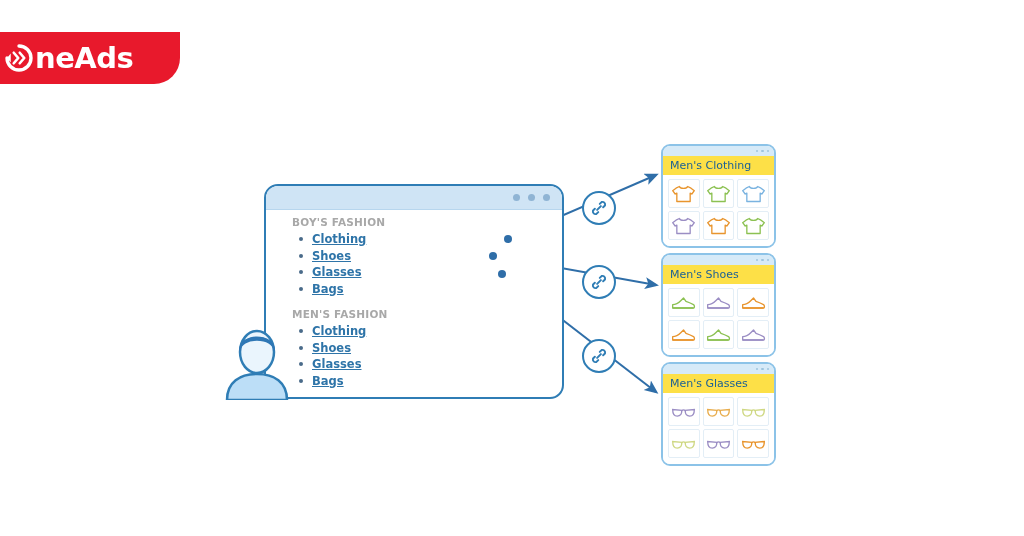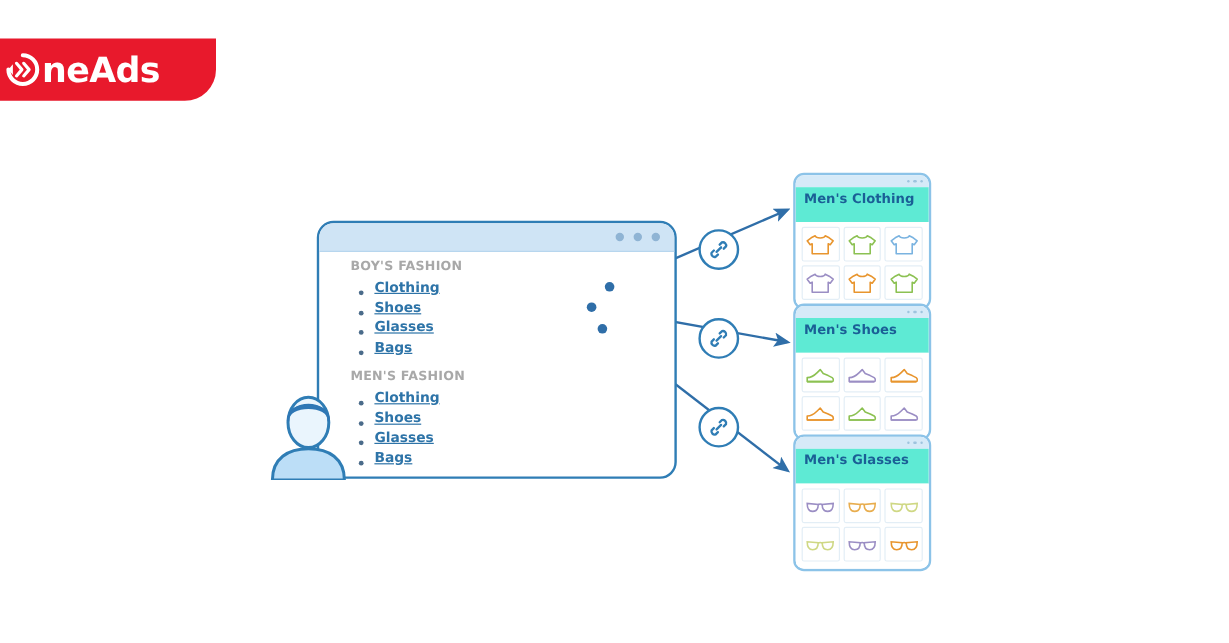--- a/index.html
+++ b/index.html
@@ -100,21 +100,21 @@
     margin-bottom: 4px;
     font-family: "DejaVu Sans", sans-serif;
   }
   .menu-list {
     list-style: none;
     margin: 0;
     padding: 0;
   }
   .menu-list li {
     display: flex;
-    align-items: flex-end;
+    align-items: center;
     margin-bottom: 2.5px;
   }
   .bullet {
     width: 4px;
     height: 4px;
     border-radius: 50%;
     background: #4a6b8a;
     margin: 0 9px 0 7px;
     flex: 0 0 auto;
   }
@@ -192,24 +192,24 @@
   .card-dot {
     width: 2.5px;
     height: 2.5px;
     border-radius: 50%;
     background: #9ec4de;
     margin-left: 3px;
   }
   .card-title {
     color: #1a5f96;
     font-size: 11px;
-    font-weight: bold;
-    padding: 3px 0 13px 7px;
+    font-weight: normal;
+    padding: 3px 0 3px 7px;
     font-family: "DejaVu Sans", sans-serif;
-    background: #5eead4;
+    background: #fde047;
   }
   .card-grid {
     display: grid;
     grid-template-columns: repeat(3, 1fr);
     gap: 3px;
     padding: 4px 5px 6px 5px;
     background: #ffffff;
   }
   .tile {
     background: #ffffff;

